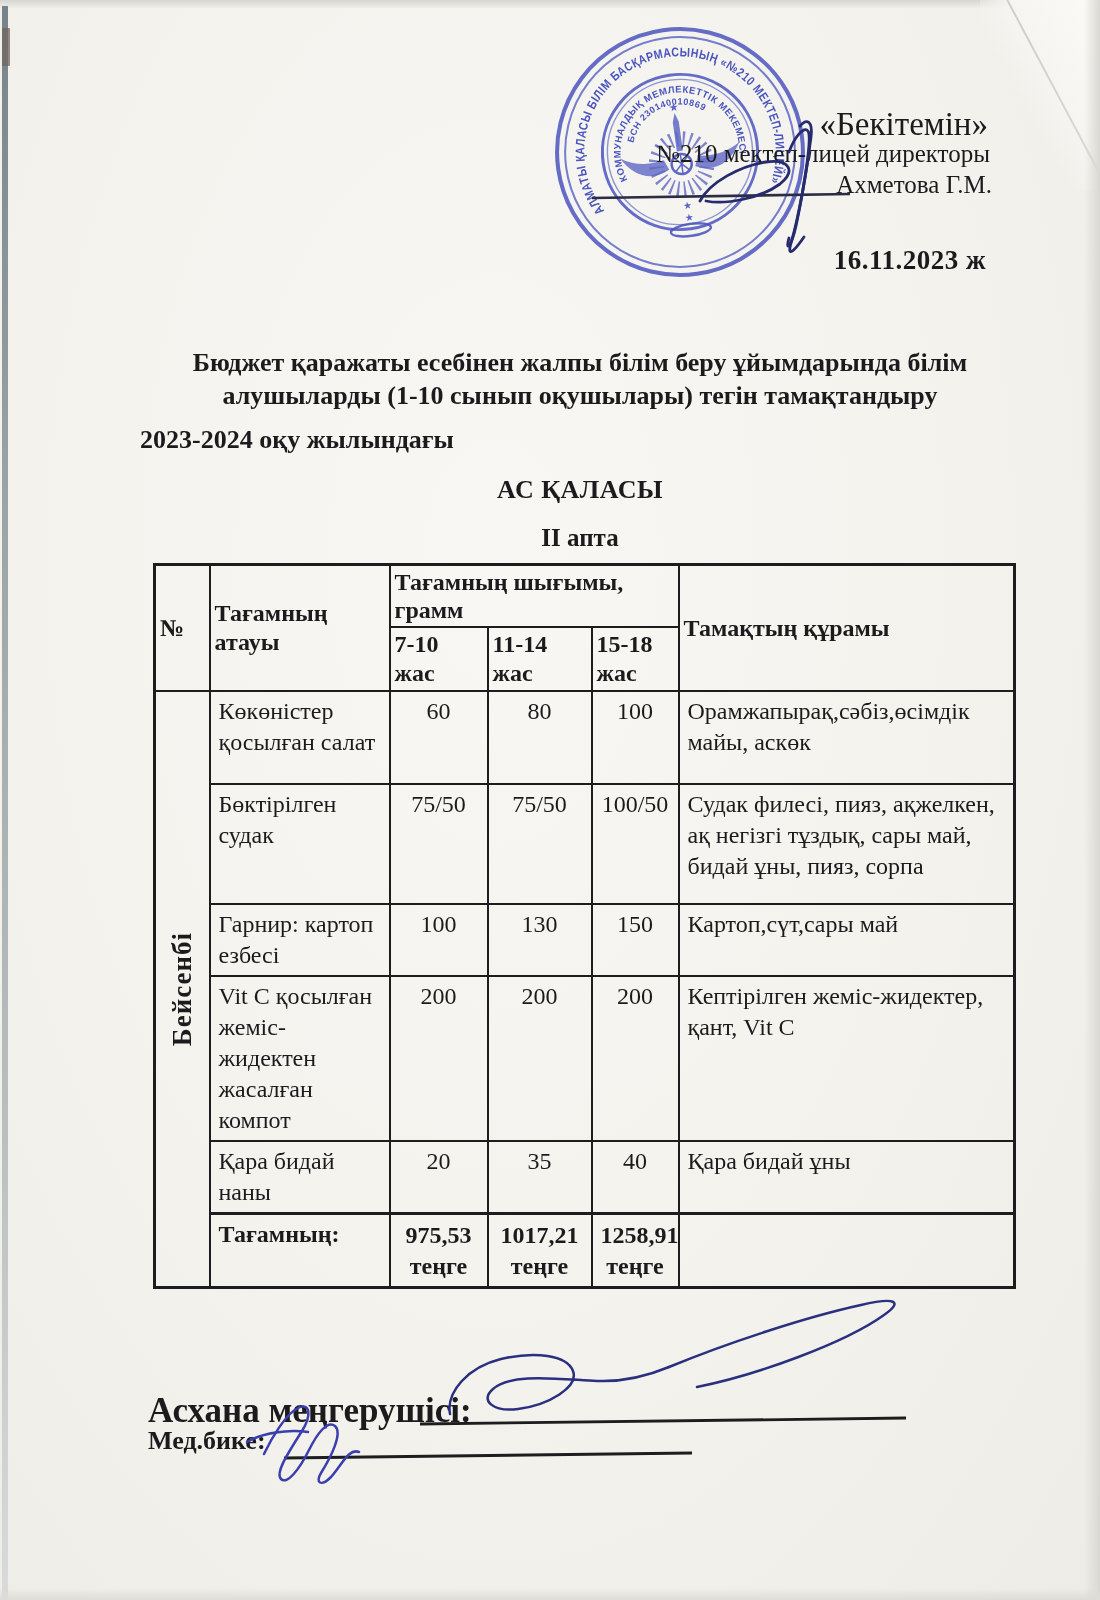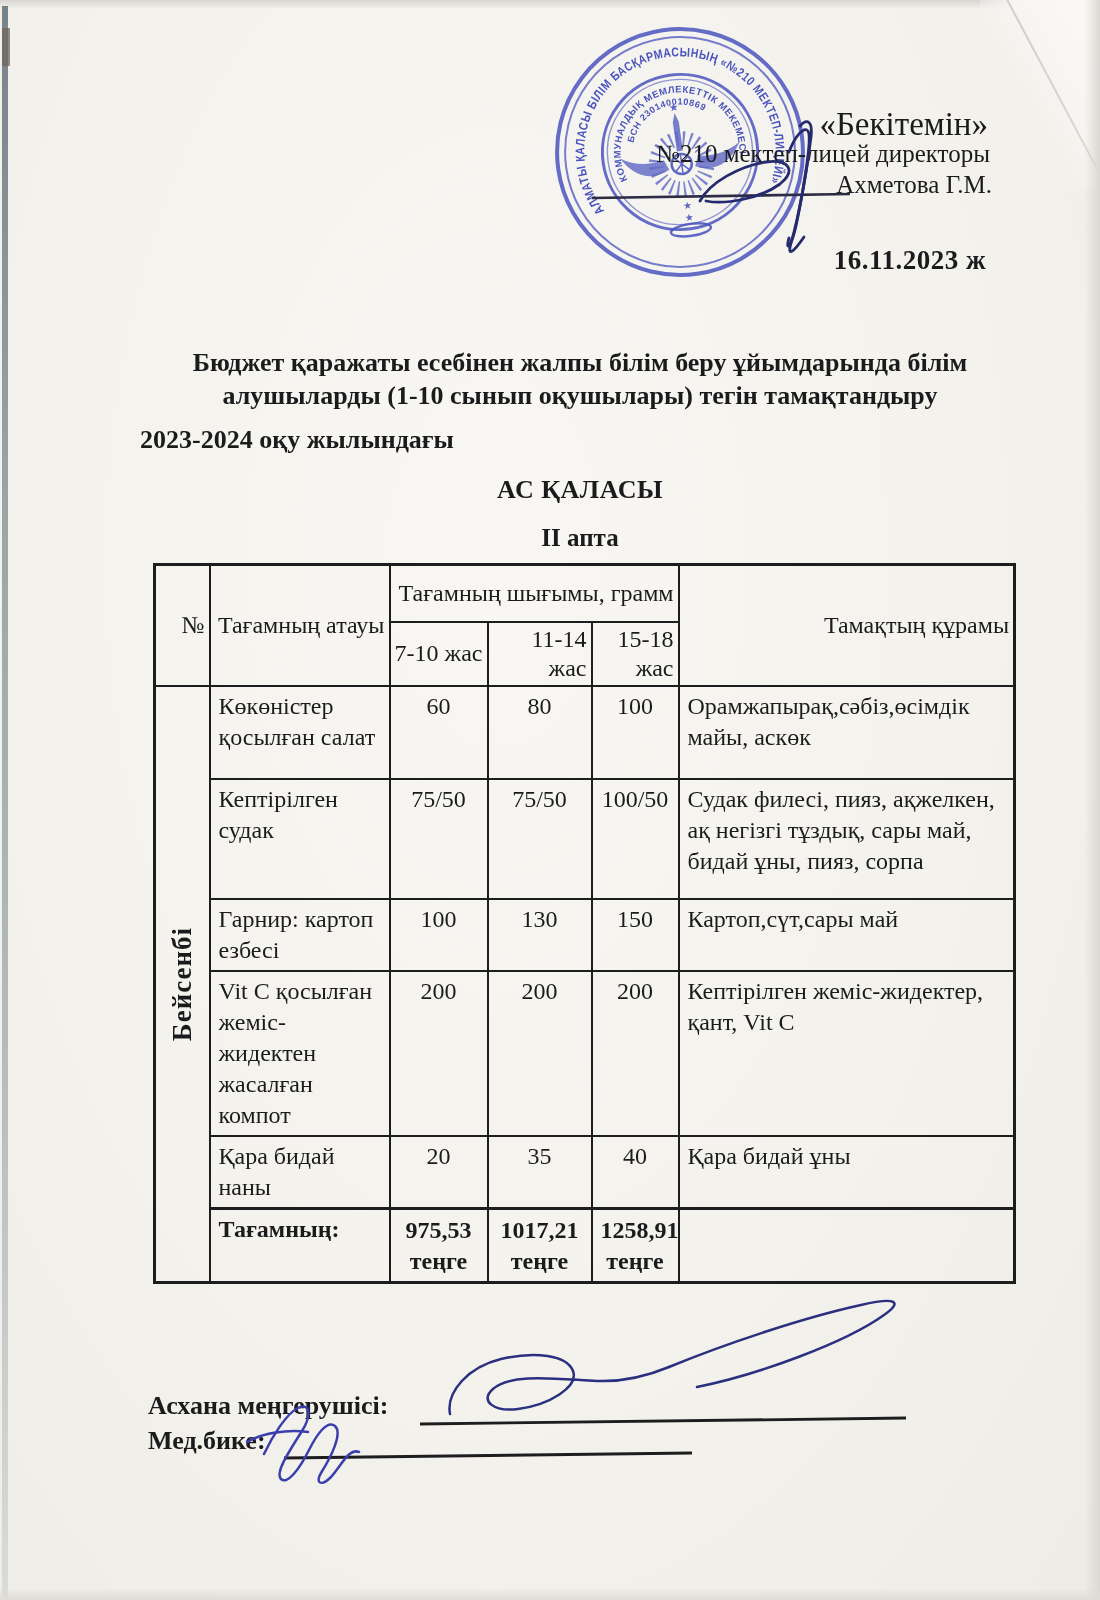--- a/index.html
+++ b/index.html
@@ -50,33 +50,33 @@
   .menu-heading{position:absolute;left:140px;width:880px;top:475px;text-align:center;
     font-size:26px;font-weight:bold;letter-spacing:.5px;}
   .week-label{position:absolute;left:140px;width:880px;top:524px;text-align:center;
     font-size:25px;font-weight:bold;}
 
   
   table.menu{position:absolute;left:153px;top:563px;width:860px;
     border-collapse:collapse;table-layout:fixed;
     border:3px solid #1d1d1f;}
   table.menu th,table.menu td{border:2px solid #1d1d1f;}
-  table.menu th{font-size:24px;font-weight:normal;text-align:right;vertical-align:middle;
+  table.menu th{font-size:24px;font-weight:bold;text-align:left;vertical-align:middle;
     padding:2px 4px;line-height:29px;}
   table.menu td{font-size:24px;vertical-align:top;padding:4px 8px;line-height:31px;}
   tr.hdr-top th{border-bottom-width:2px;}
   td.grams{text-align:center;padding-top:7px;}
   td.day-cell{position:relative;padding:0;}
   .day-rot{position:absolute;top:50%;left:50%;transform:translate(-50%,-50%) rotate(-90deg);
     white-space:nowrap;font-weight:bold;font-size:27px;letter-spacing:1px;}
   tr.total-row td{border-top:3px solid #1d1d1f;font-weight:bold;}
   tr.total-row td.grams{line-height:31px;padding-top:5px;}
 
   
-  .canteen-label{position:absolute;left:148px;top:1391px;font-size:26px;font-weight:bold;}
+  .canteen-label{position:absolute;left:148px;top:1391px;font-size:35px;font-weight:bold;}
   .nurse-label{position:absolute;left:148px;top:1426px;font-size:26px;font-weight:bold;}
 
   .ink{position:absolute;inset:0;pointer-events:none;}
 </style>
 </head>
 <body>
 
 <div class="page">
 
   <div class="top-edge"></div>
@@ -158,21 +158,21 @@
       <td class="day-cell" rowspan="6">
         <div class="day-rot">Бейсенбі</div>
       </td>
       <td>Көкөністер қосылған салат</td>
       <td class="grams">60</td>
       <td class="grams">80</td>
       <td class="grams">100</td>
       <td>Орамжапырақ,сәбіз,өсімдік майы, аскөк</td>
     </tr>
     <tr style="height:120px">
-      <td>Кептірілген судак</td>
+      <td>Бөктірілген судак</td>
       <td class="grams">75/50</td>
       <td class="grams">75/50</td>
       <td class="grams">100/50</td>
       <td>Судак филесі, пияз, ақжелкен, ақ негізгі тұздық, сары май, бидай ұны, пияз, сорпа</td>
     </tr>
     <tr style="height:60px">
       <td>Гарнир: картоп езбесі</td>
       <td class="grams">100</td>
       <td class="grams">130</td>
       <td class="grams">150</td>

